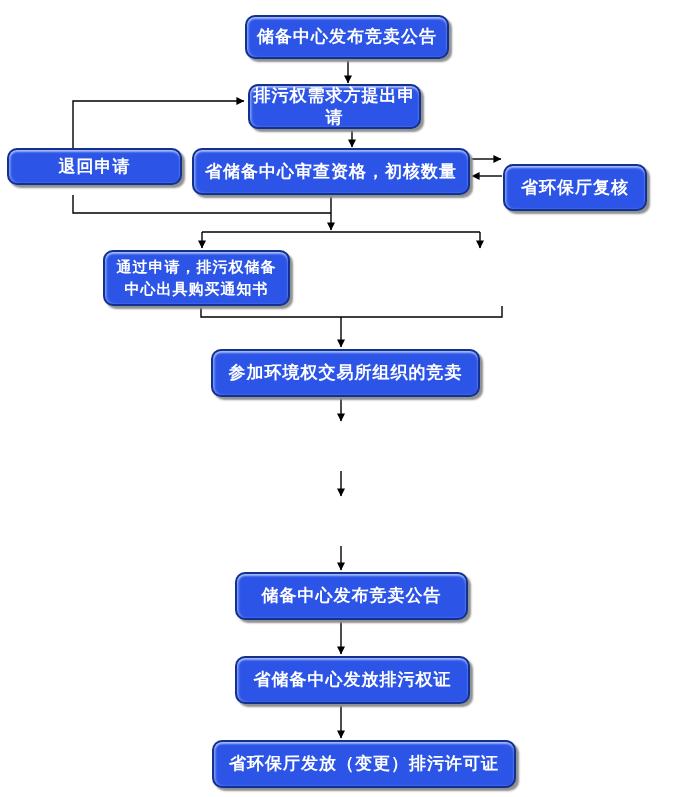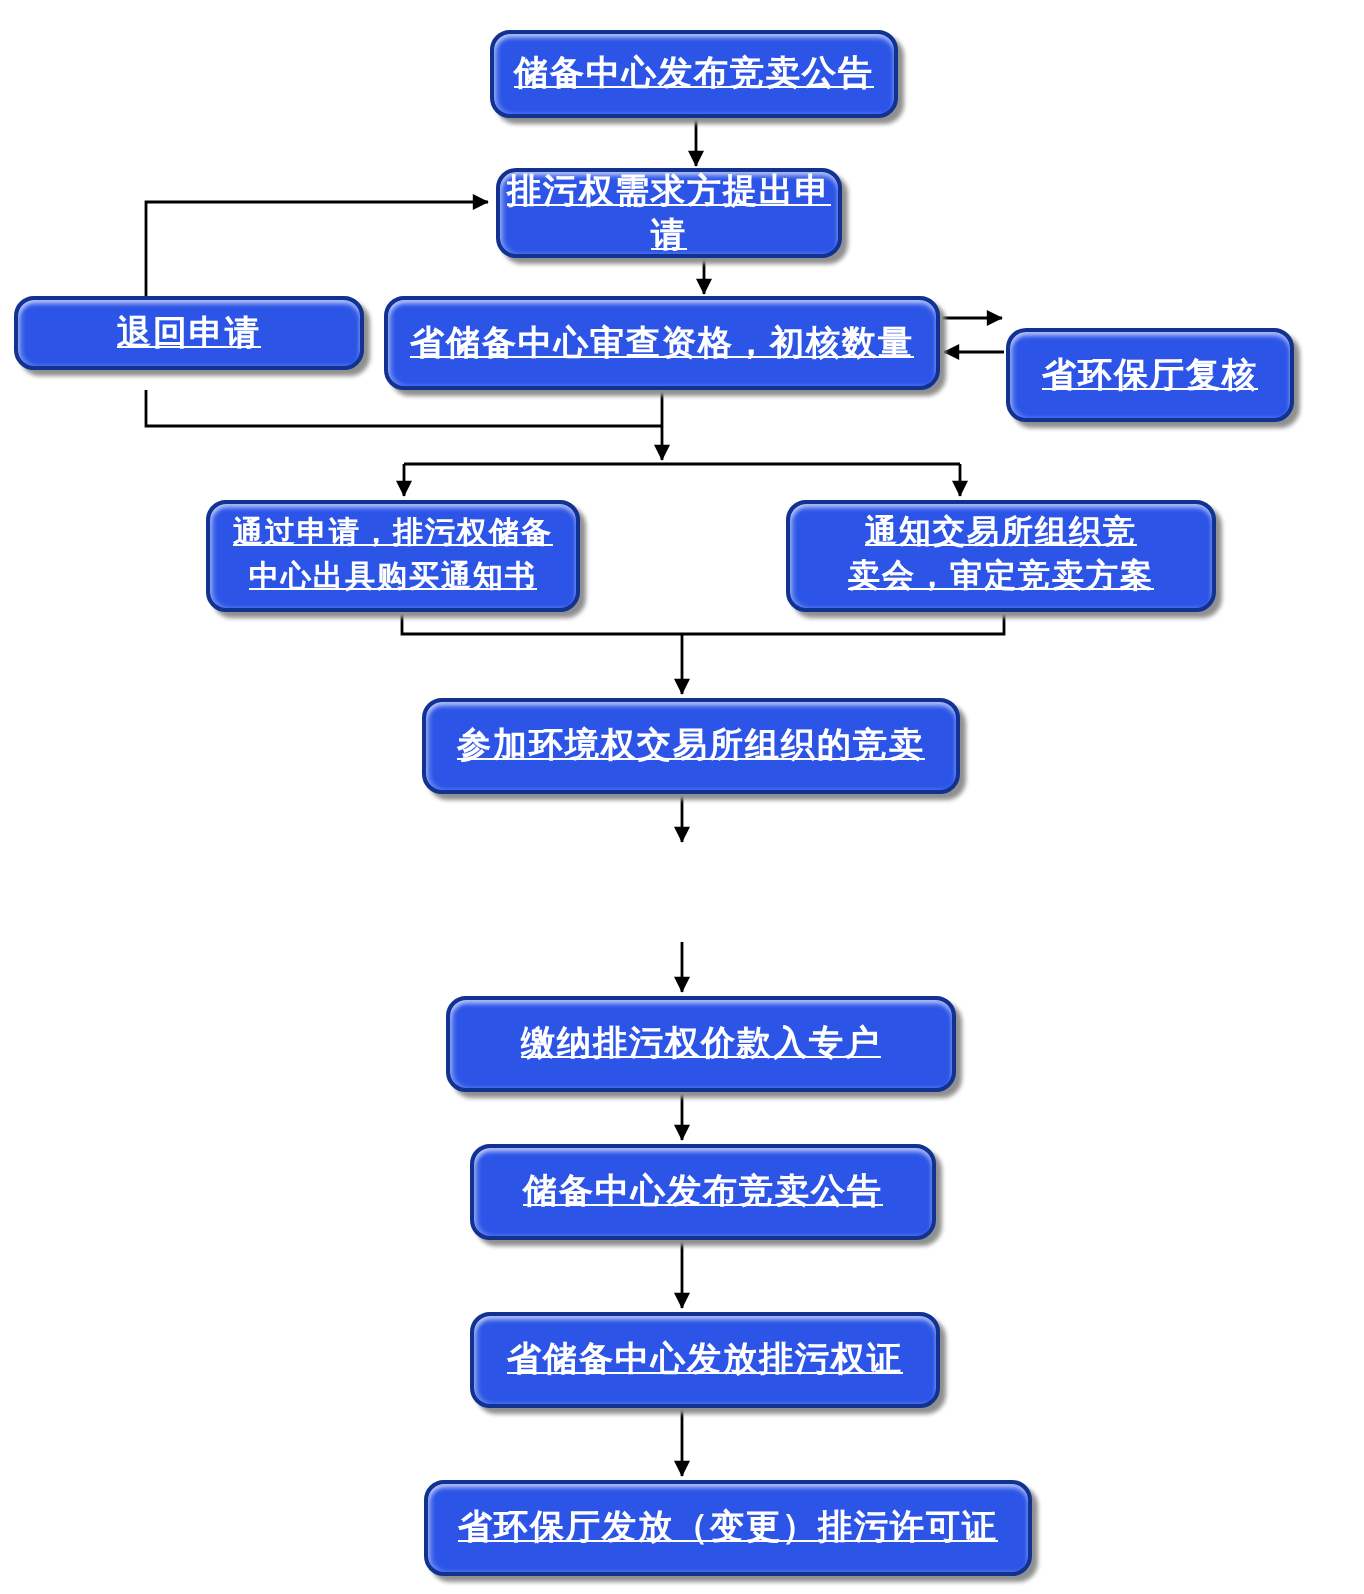--- a/index.html
+++ b/index.html
@@ -28,21 +28,20 @@
     border-radius:10px;
     color:var(--text-color,#ffffff);
     font-weight:bold;
     font-size:17px;
     line-height:22px;
     letter-spacing:1px;
     box-shadow:
       inset 0 2px 2px rgba(255,255,255,.55),
       inset 2px 0 2px rgba(255,255,255,.28),
       3px 3px 2px var(--shadow-color,#909090);
-    text-decoration: underline;
   }
 </style>
 </head>
 <body>
 
 <div class="canvas">
 
   <svg class="edges" width="682" height="797" viewBox="0 0 682 797">
     <defs>
       <marker id="arrow" viewBox="0 0 10 10" refX="9.5" refY="5" markerWidth="10" markerHeight="8" orient="auto" markerUnits="userSpaceOnUse">
@@ -75,27 +74,24 @@
 
   <div class="node" style="left:7px;top:148px;width:175px;height:37px">退回申请</div>
 
   <div class="node" style="left:192px;top:148px;width:278px;height:47px">省储备中心审查资格，初核数量</div>
 
   <div class="node" style="left:503px;top:164px;width:144px;height:47px">省环保厅复核</div>
 
   <div class="node" style="left:103px;top:250px;width:187px;height:56px;font-size:15px">通过申请，排污权储备
 中心出具购买通知书</div>
 
-  <div class="node" style="left:393px;top:250px;width:215px;height:56px;font-size:16px">通知交易所组织竞
-卖会，审定竞卖方案</div>
 
   <div class="node" style="left:211px;top:349px;width:269px;height:48px">参加环境权交易所组织的竞卖</div>
 
 
-  <div class="node" style="left:223px;top:498px;width:255px;height:48px">缴纳排污权价款入专户</div>
 
   <div class="node" style="left:235px;top:572px;width:233px;height:48px">储备中心发布竞卖公告</div>
 
   <div class="node" style="left:235px;top:656px;width:235px;height:48px">省储备中心发放排污权证</div>
 
   <div class="node" style="left:212px;top:740px;width:304px;height:48px">省环保厅发放（变更）排污许可证</div>
 
 </div>
 
 </body></html>

